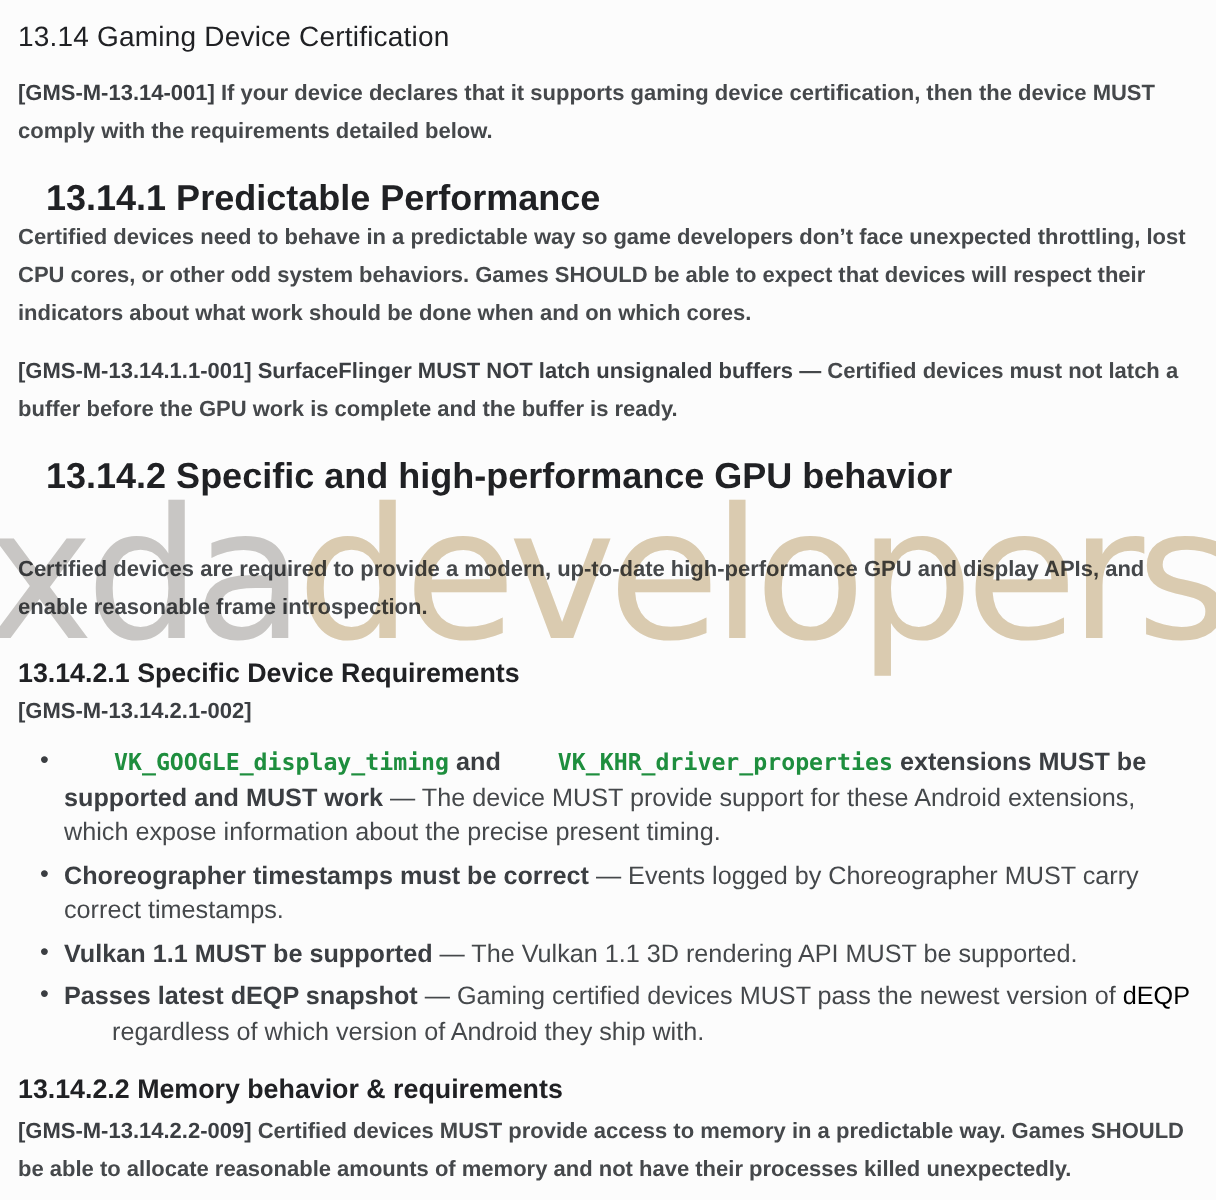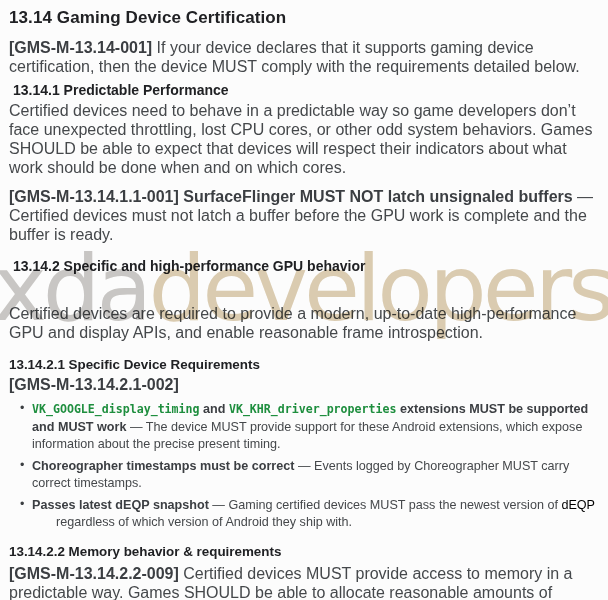--- a/index.html
+++ b/index.html
@@ -7,46 +7,46 @@
   body {
     width: 608px; height: 600px; overflow: hidden; position: relative;
     background: #fcfcfc;
     font-family: "Liberation Sans", "DejaVu Sans", sans-serif;
     color: #45484b;
     -webkit-font-smoothing: antialiased;
   }
   .doc { position: relative; padding: 7px 10px 0 9px; z-index: 1; }
 
   .h1 {
-    font-size: 17px; line-height: 22px; font-weight: 700;
+    font-size: 14px; line-height: 22px; font-weight: 400;
     color: #202124; margin: 0 0 9px 0; letter-spacing: 0.1px;
   }
   .h2 {
-    font-size: 14px; line-height: 18px; font-weight: 700;
-    color: #202124; margin: 4px;
+    font-size: 18px; line-height: 18px; font-weight: 700;
+    color: #202124; margin: 14px;
   }
   .h3 {
     font-size: 13.4px; line-height: 17px; font-weight: 700;
     color: #202124; margin: 0;
   }
-  .para { font-size: 16px; line-height: 19px; margin: 0; }
+  .para { font-size: 11px; line-height: 19px; margin: 0; font-weight: bold; }
   .para b, .para strong, li b { color: #3b3e42; }
 
   
   .mb5  { margin-bottom: 5px; }
   .mb2  { margin-bottom: 2px; }
   .mb4  { margin-bottom: 4px; }
   .mb7  { margin-bottom: 7px; }
   .mb9  { margin-bottom: 13px; }
   .mb10 { margin-bottom: 10px; }
   .mb14 { margin-bottom: 14px; margin-top: 29px; }
 
   .code {
     font-family: "DejaVu Sans Mono", "Liberation Mono", monospace;
-    font-size: 11.6px; color: #1e8e3e; font-weight: 700;
+    font-size: 11.6px; color: #1e8e3e; font-weight: 700; margin-left: 25px;
   }
   .link { color: #000000; text-decoration: none; cursor: pointer; }
   .link-gap { display: inline-block; width: 24px; }
 
   ul.reqs { list-style: none; margin: 0 0 11px 0; padding: 0 0 0 10px; }
   ul.reqs li {
     position: relative; padding-left: 13px;
     font-size: 12.6px; line-height: 17.5px; margin-bottom: 4px;
   }
   ul.reqs li::before {
@@ -83,20 +83,21 @@
 
   <p class="para mb14">Certified devices are required to provide a modern, up-to-date high-performance GPU and display APIs, and enable reasonable frame introspection.</p>
 
   <h3 class="h3 mb2">13.14.2.1 Specific Device Requirements</h3>
 
   <p class="para mb7"><strong>[GMS-M-13.14.2.1-002]</strong></p>
 
   <ul class="reqs">
     <li><span class="code">VK_GOOGLE_display_timing</span><b> and </b><span class="code">VK_KHR_driver_properties</span><b> extensions MUST be supported and MUST work</b><span> — The device MUST provide support for these Android extensions, which expose information about the precise present timing.</span></li>
     <li><b>Choreographer timestamps must be correct</b><span> — Events logged by Choreographer MUST carry correct timestamps.</span></li>
+    <li><b>Vulkan 1.1 MUST be supported</b><span> — The Vulkan 1.1 3D rendering API MUST be supported.</span></li>
     <li><b>Passes latest dEQP snapshot</b><span> — Gaming certified devices MUST pass the newest version of </span><a class="link">dEQP</a><span class="link-gap"></span><span>regardless of which version of Android they ship with.</span></li>
   </ul>
 
   <h3 class="h3 mb4">13.14.2.2 Memory behavior &amp; requirements</h3>
 
   <p class="para mb4"><strong>[GMS-M-13.14.2.2-009]</strong><span> Certified devices MUST provide access to memory in a predictable way. Games SHOULD be able to allocate reasonable amounts of memory and not have their processes killed unexpectedly.</span></p>
 
 </div>
 
 <div class="watermark"><span class="wm-gray">xda</span><span class="wm-tan">developers</span></div>

